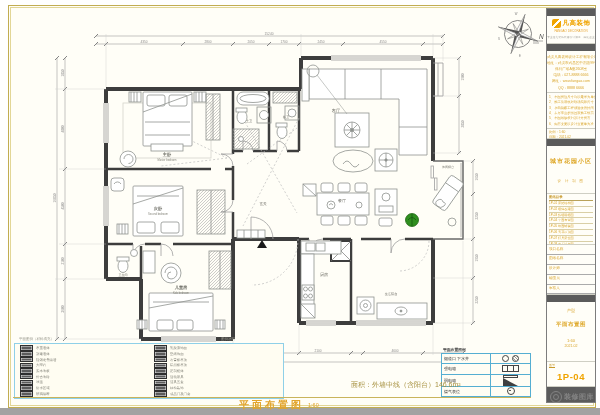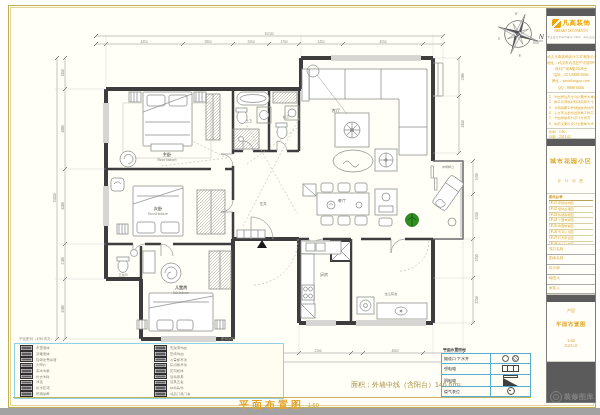--- a/index.html
+++ b/index.html
@@ -567,20 +567,24 @@
         <div class="r-field">绘图员</div>
         <div class="r-field">审核人</div>
       </div>
     <div class="tb-bar"></div>
     <div class="tb-sec namebox">
       <div class="nb1">户型</div>
       <div class="nb2">平面布置图</div>
       <div class="nb3">1:60</div>
       <div class="nb4">2021.02</div>
     </div>
+    <div class="tb-sec numbox">
+      <span class="no-label">图号</span>
+      <div class="dwg-no">1P-04</div>
+    </div>
     <div class="tb-bar grow"></div>
   </div>
 </div>
 
 <div class="bottom-bar"></div>
 
 <div class="watermark">
   <span class="wm-circle"></span>
   <span class="wm-text">装修图库</span>
 </div>

